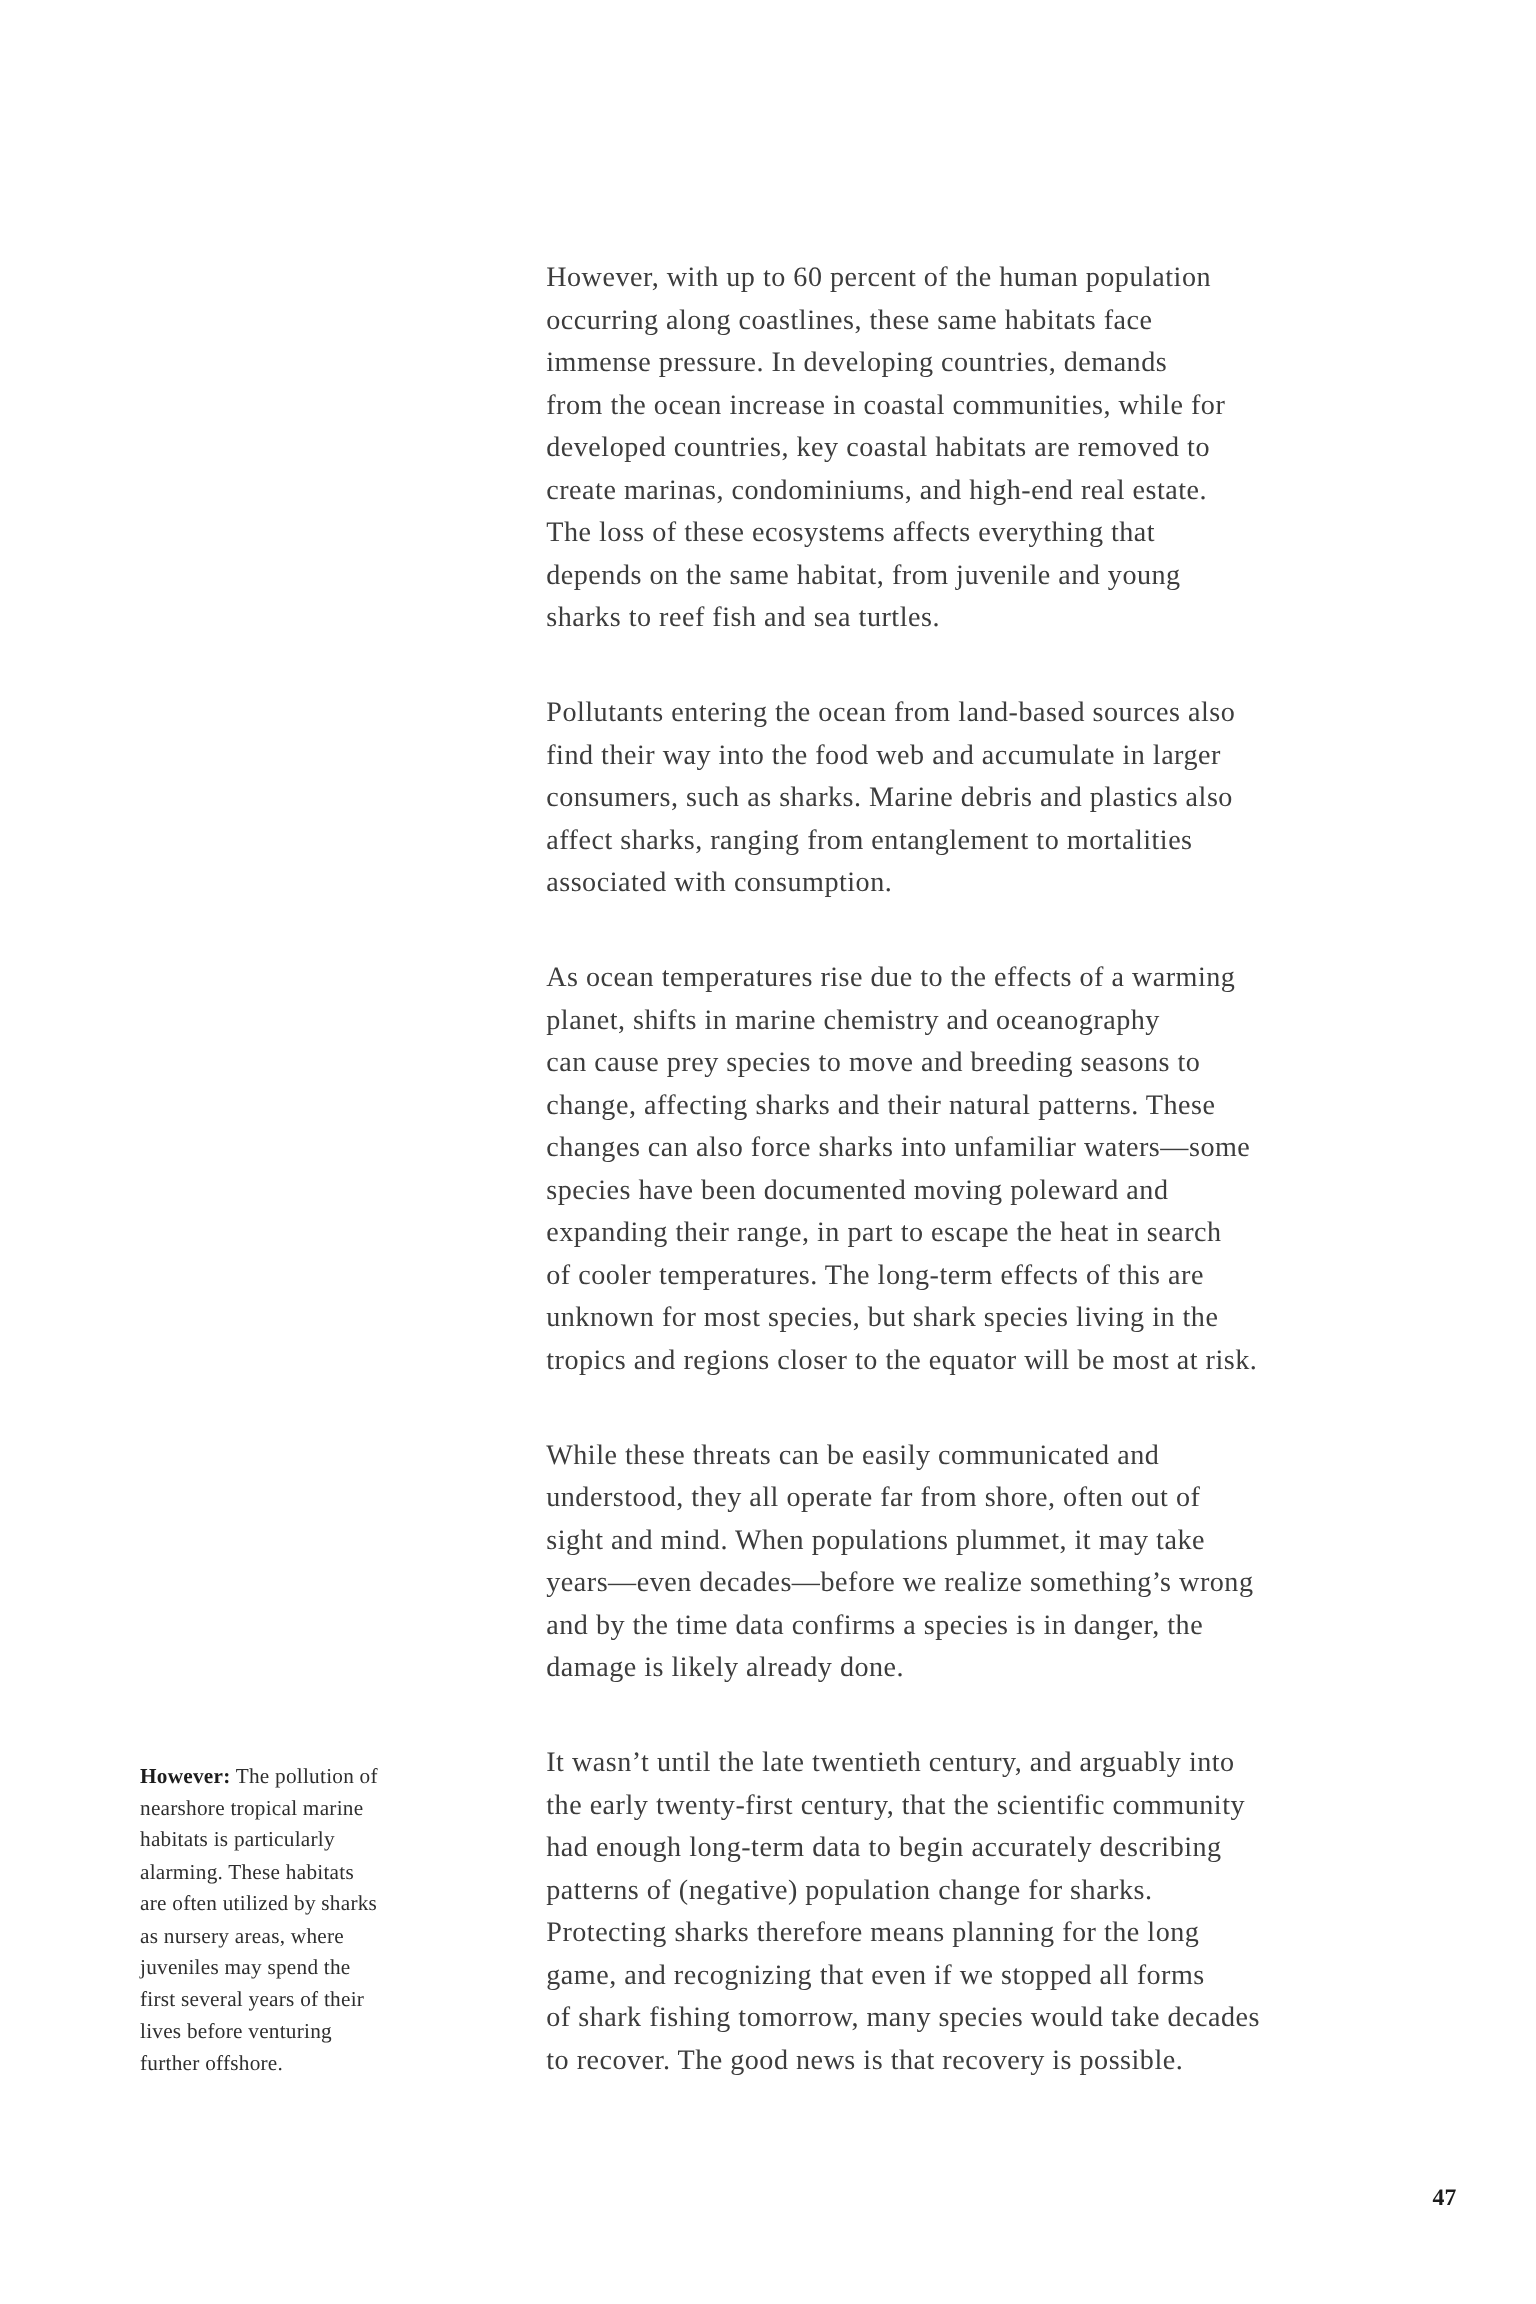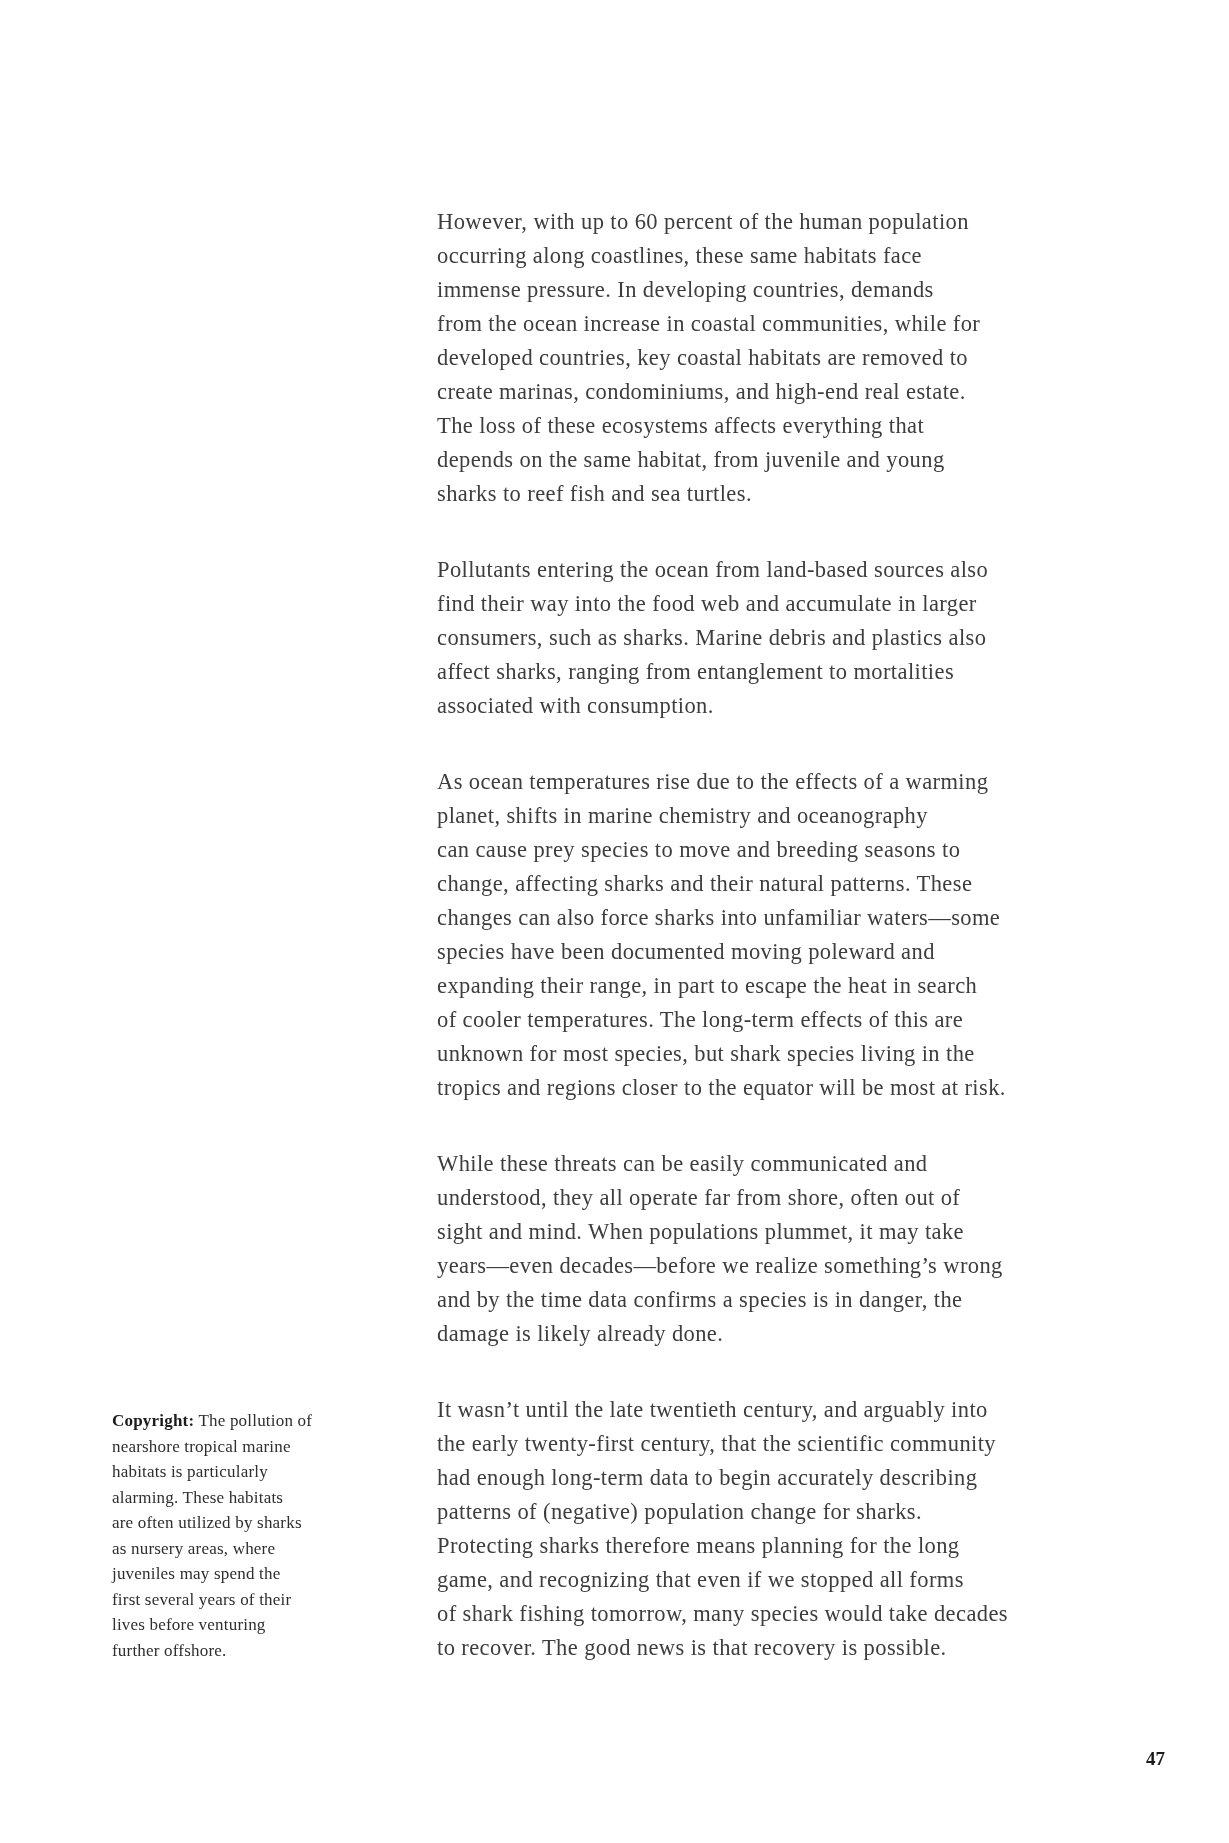--- a/index.html
+++ b/index.html
@@ -117,21 +117,21 @@
     <div class="paragraph">It wasn’t until the late twentieth century, and arguably into
 the early twenty-first century, that the scientific community
 had enough long-term data to begin accurately describing
 patterns of (negative) population change for sharks.
 Protecting sharks therefore means planning for the long
 game, and recognizing that even if we stopped all forms
 of shark fishing tomorrow, many species would take decades
 to recover. The good news is that recovery is possible.</div>
   </div>
 
-  <div class="sidebar-note"><span class="sidebar-label">Copyright:</span> <span>The pollution of
+  <div class="sidebar-note"><span class="sidebar-label">However:</span> <span>The pollution of
 nearshore tropical marine
 habitats is particularly
 alarming. These habitats
 are often utilized by sharks
 as nursery areas, where
 juveniles may spend the
 first several years of their
 lives before venturing
 further offshore.</span></div>
 

